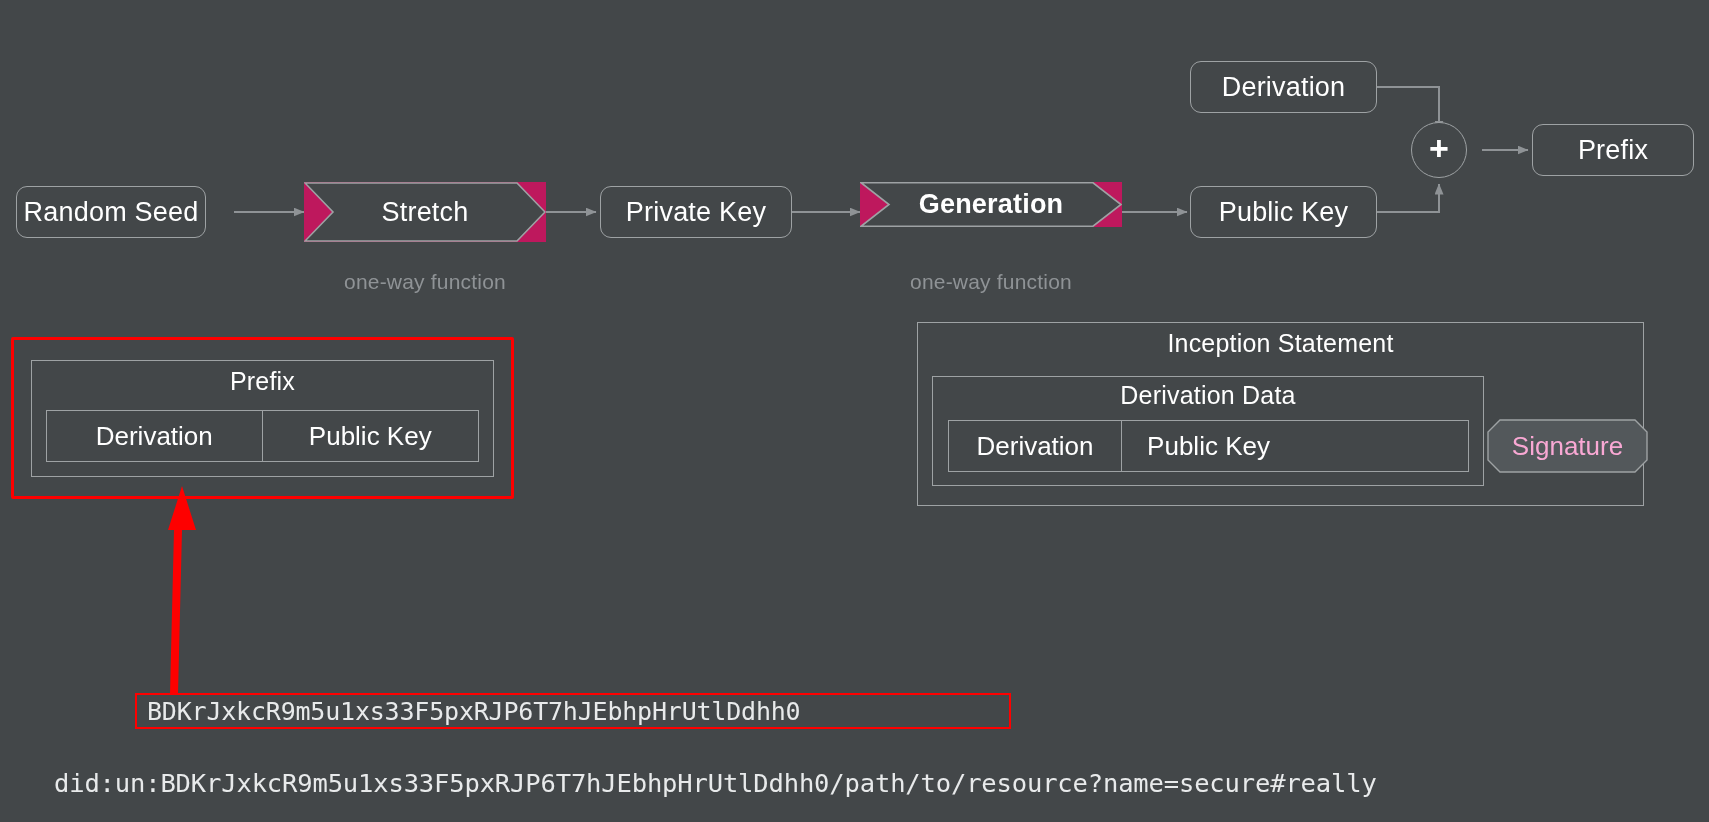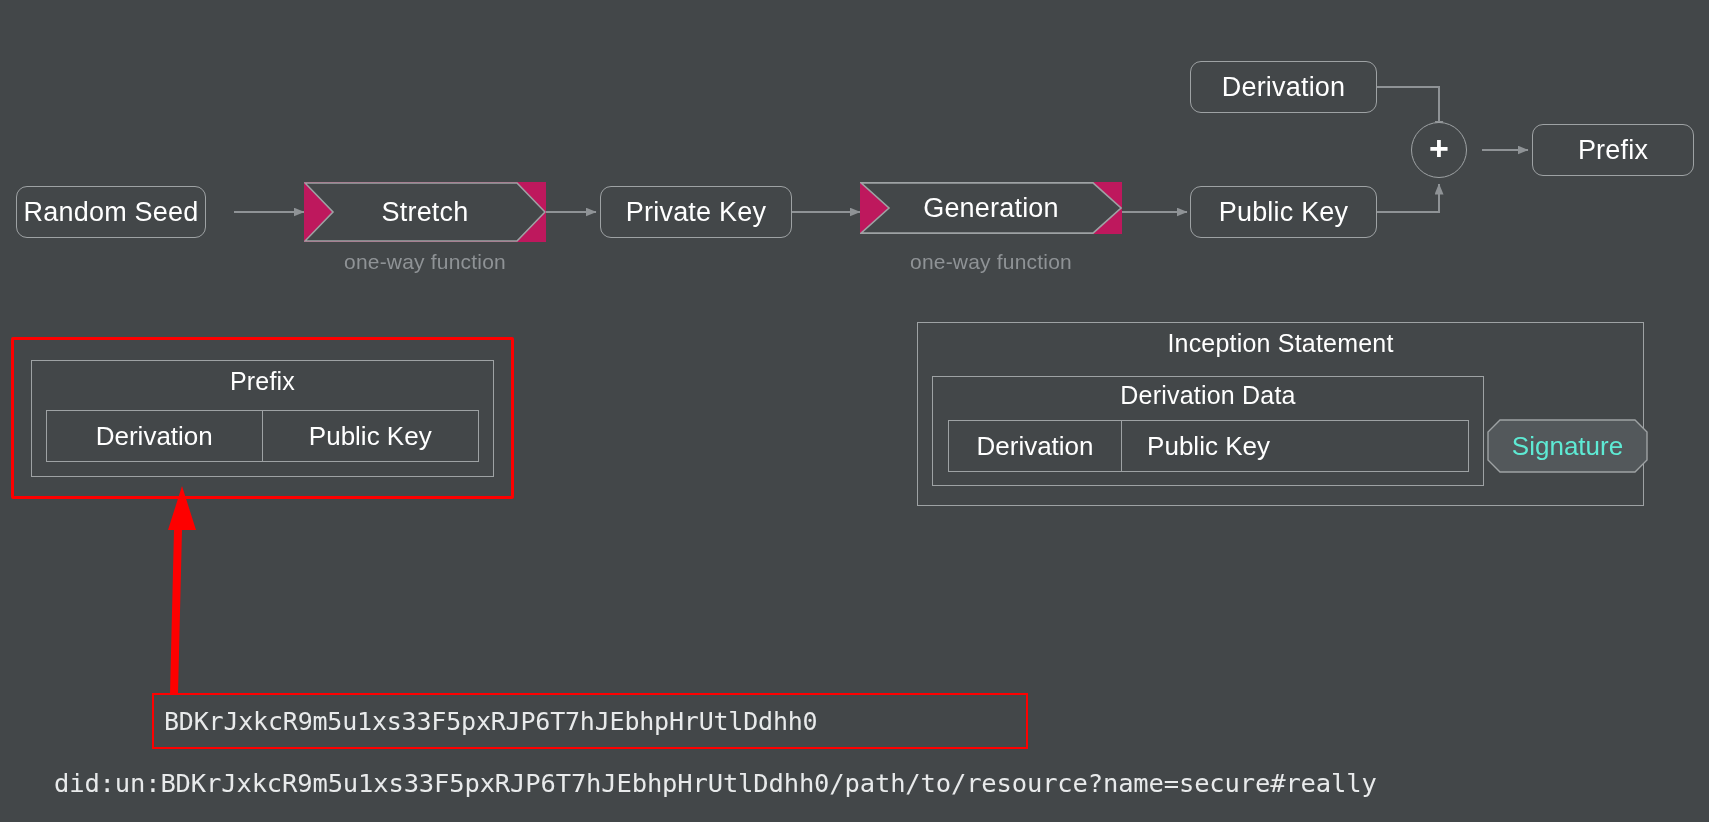--- a/index.html
+++ b/index.html
@@ -52,20 +52,21 @@
     position: relative;
     z-index: 2;
   }
   .sublabel {
     position: absolute;
     color: #8f9396;
     font-size: 21px;
     white-space: nowrap;
     text-align: center;
     letter-spacing: 0.2px;
+    margin-top: 20px;
   }
   
   .plus-circle {
     position: absolute;
     box-sizing: border-box;
     border: 1.8px solid #9ea2a4;
     border-radius: 50%;
     background: #434749;
     display: flex;
     align-items: center;
@@ -117,21 +118,21 @@
     border: 3px solid #fe0000;
     background: transparent;
     border-radius: 2px;
   }
   
   .sig {
     position: absolute;
     display: flex;
     align-items: center;
     justify-content: center;
-    color: #5eead4;
+    color: #f9a8d4;
     font-size: 26px;
     white-space: nowrap;
   }
   .sig .sig-svg {
     position: absolute;
     left: 0; top: 0;
     width: 100%; height: 100%;
   }
   .sig .sig-label { position: relative; z-index: 2; }
   
@@ -206,21 +207,21 @@
       <path d="M1,1 L213,1 L241,30 L213,59 L1,59 L29,30 z" fill="#434749" stroke="#9ea2a4" stroke-width="1.6" vector-effect="non-scaling-stroke"></path>
     </svg>
     <span class="chev-label">Stretch</span>
   </div>
   <div class="sublabel" style="left:304px; top:250px; width:242px;">one-way function</div>
 
   <div class="node rrect" id="n-private-key" style="left:600px; top:186px; width:192px; height:52px;">
     <span>Private Key</span>
   </div>
 
-  <div class="node chev" id="n-generation" style="left:860px; top:182px; width:262px; height:52px;">
+  <div class="node chev" id="n-generation" style="left:860px; top:182px; width:262px; height:45px;font-weight:bold;">
     <svg class="chev-svg" viewBox="0 0 262 60" preserveAspectRatio="none">
       <path d="M1,1 L233,1 L261,30 L233,59 L1,59 L29,30 z" fill="#434749" stroke="#9ea2a4" stroke-width="1.6" vector-effect="non-scaling-stroke"></path>
     </svg>
     <span class="chev-label">Generation</span>
   </div>
   <div class="sublabel" style="left:860px; top:250px; width:262px;">one-way function</div>
 
   <div class="node rrect" id="n-public-key" style="left:1190px; top:186px; width:187px; height:52px;">
     <span>Public Key</span>
   </div>
@@ -269,19 +270,19 @@
     </div>
   </div>
 
   <div class="sig" id="signature-node" style="left:1487px; top:419px; width:161px; height:54px;">
     <svg class="sig-svg" viewBox="0 0 161 54" preserveAspectRatio="none">
       <path d="M13,1 L148,1 L160,13 L160,41 L148,53 L13,53 L1,41 L1,13 z" fill="#53585b" stroke="#9ea2a4" stroke-width="1.4" vector-effect="non-scaling-stroke"></path>
     </svg>
     <span class="sig-label">Signature</span>
   </div>
 
-  <div id="prefix-string-box" style="left:152px; top:693px; width:876px; height:56px;">
+  <div id="prefix-string-box" style="left:135px; top:693px; width:876px; height:36px;">
     <span class="mono-inner">BDKrJxkcR9m5u1xs33F5pxRJP6T7hJEbhpHrUtlDdhh0</span>
   </div>
 
   <div class="mono" id="did-uri">did:un:BDKrJxkcR9m5u1xs33F5pxRJP6T7hJEbhpHrUtlDdhh0/path/to/resource?name=secure#really</div>
 
 </div>
 
 </body></html>

